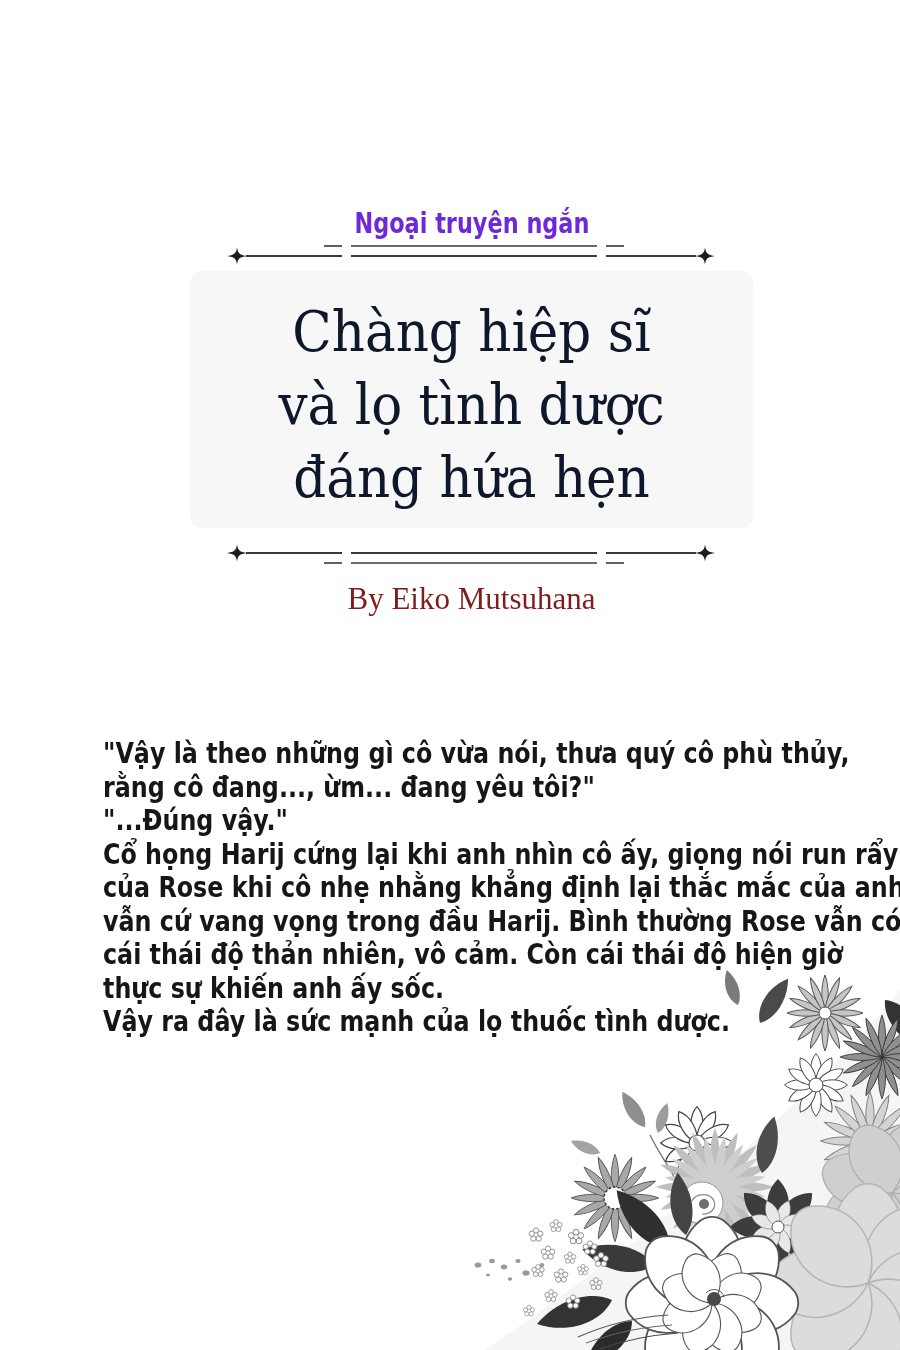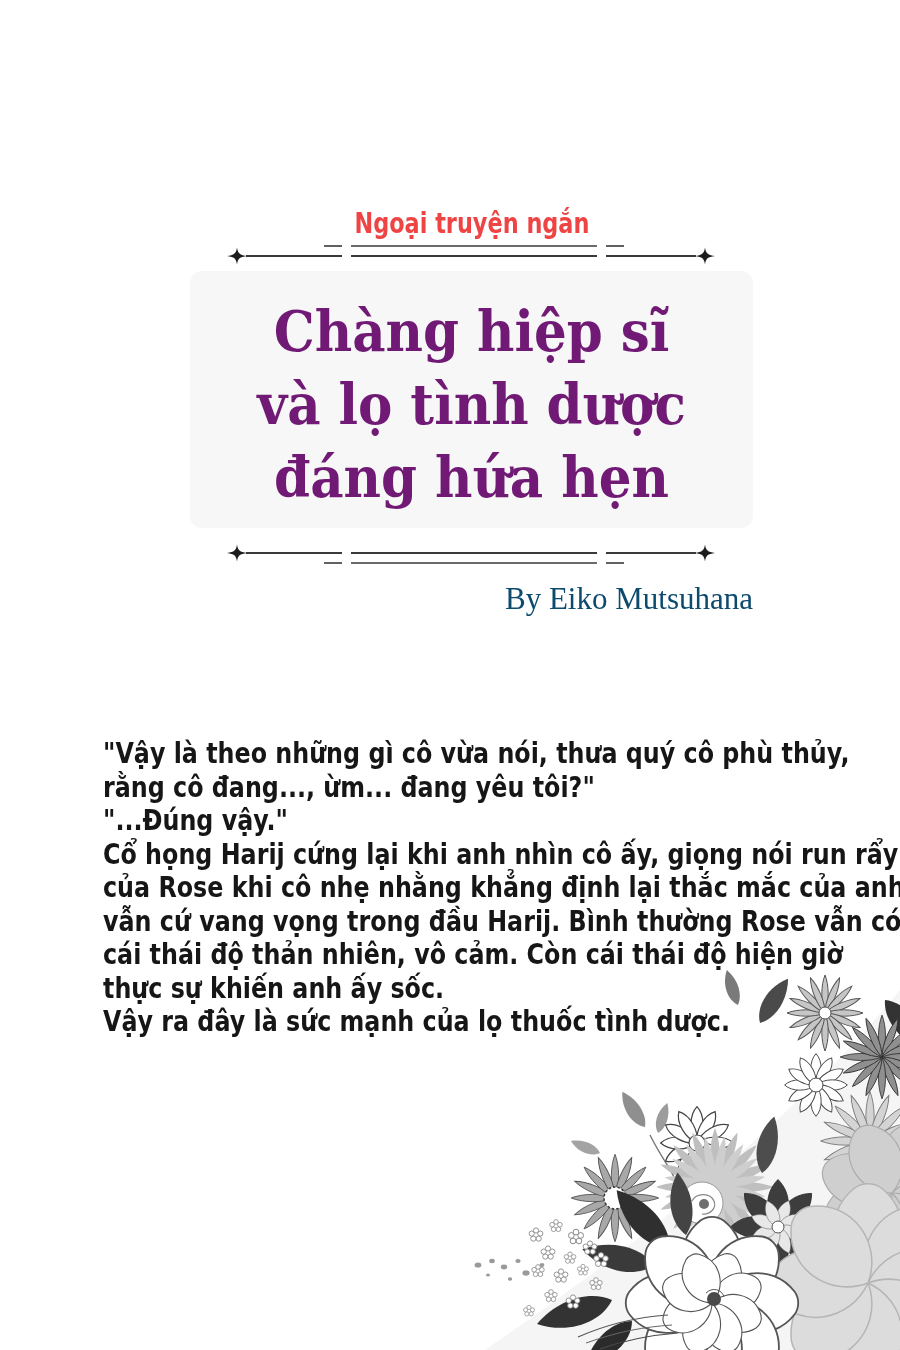--- a/index.html
+++ b/index.html
@@ -15,21 +15,21 @@
 
   
   .header-label {
     position: absolute;
     left: 190px; width: 563px; top: 209px;
     text-align: center;
     font-family: "DejaVu Sans", sans-serif;
     font-weight: bold;
     font-size: 28px;
     line-height: 30px;
-    color: #ef4444;
+    color: #6d28d9;
     white-space: nowrap;
   }
   .header-label span { display: inline-block; transform: scaleX(0.8); transform-origin: 50% 50%; }
 
   .divider { position: absolute; left: 220px; width: 500px; height: 28px; }
   .divider-top { top: 242px; }
   .divider-bottom { top: 544px; }
 
   .title-box {
     position: absolute;
@@ -37,37 +37,37 @@
     width: 563px; height: 257px;
     background: #f7f7f7;
     border-radius: 12px;
   }
 
   .title {
     position: absolute;
     left: 190px; width: 563px; top: 295px;
     text-align: center;
     font-family: "DejaVu Serif", serif;
-    font-weight: bold;
+    font-weight: normal;
     font-size: 56px;
     line-height: 73px;
-    color: #701a75;
+    color: #0f172a;
     letter-spacing: 0px;
     white-space: nowrap;
   }
   .title .tline { display:block; transform: scaleX(0.92); transform-origin: 50% 50%; }
 
   .byline {
     position: absolute;
     left: 190px; width: 563px; top: 580px;
-    text-align: right;
+    text-align: center;
     font-family: "Liberation Serif", "DejaVu Serif", serif;
     font-size: 31px;
     line-height: 37px;
-    color: #0c4a6e;
+    color: #7f1d1d;
   }
 
   .body-text {
     position: absolute;
     left: 103px; top: 737px;
     width: 900px;
     transform: scaleX(0.85);
     transform-origin: 0 0;
     font-family: "DejaVu Sans", sans-serif;
     font-weight: bold;

